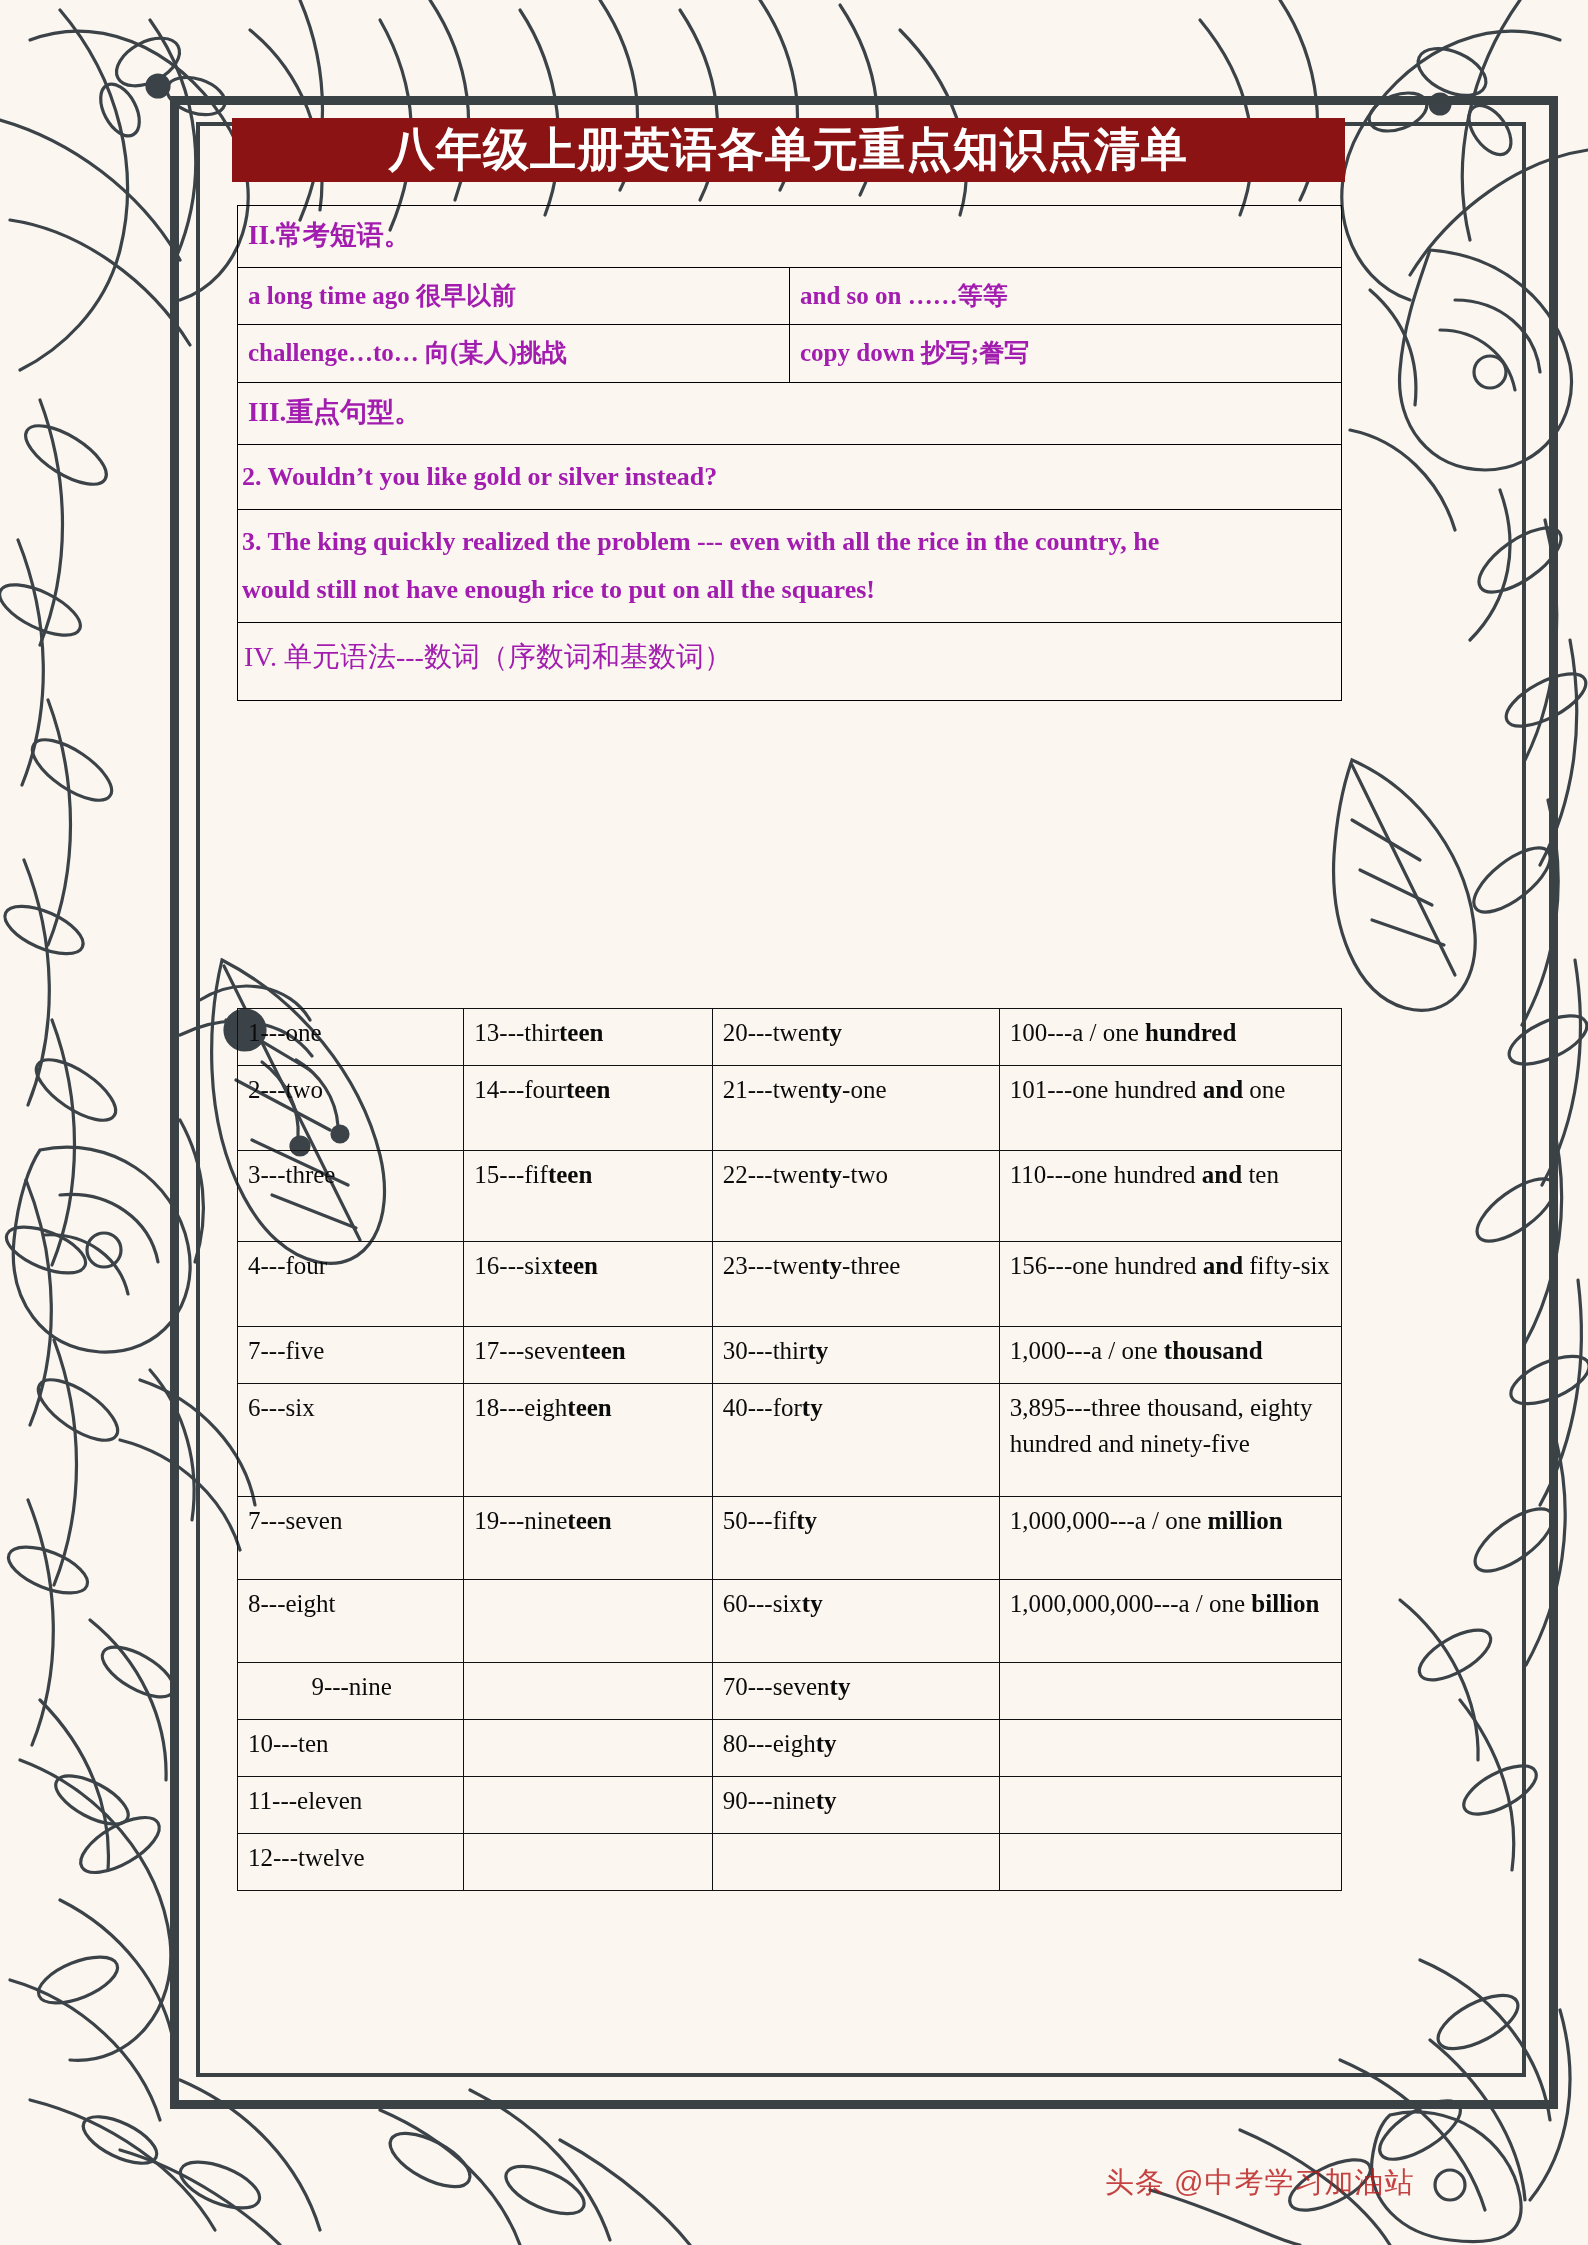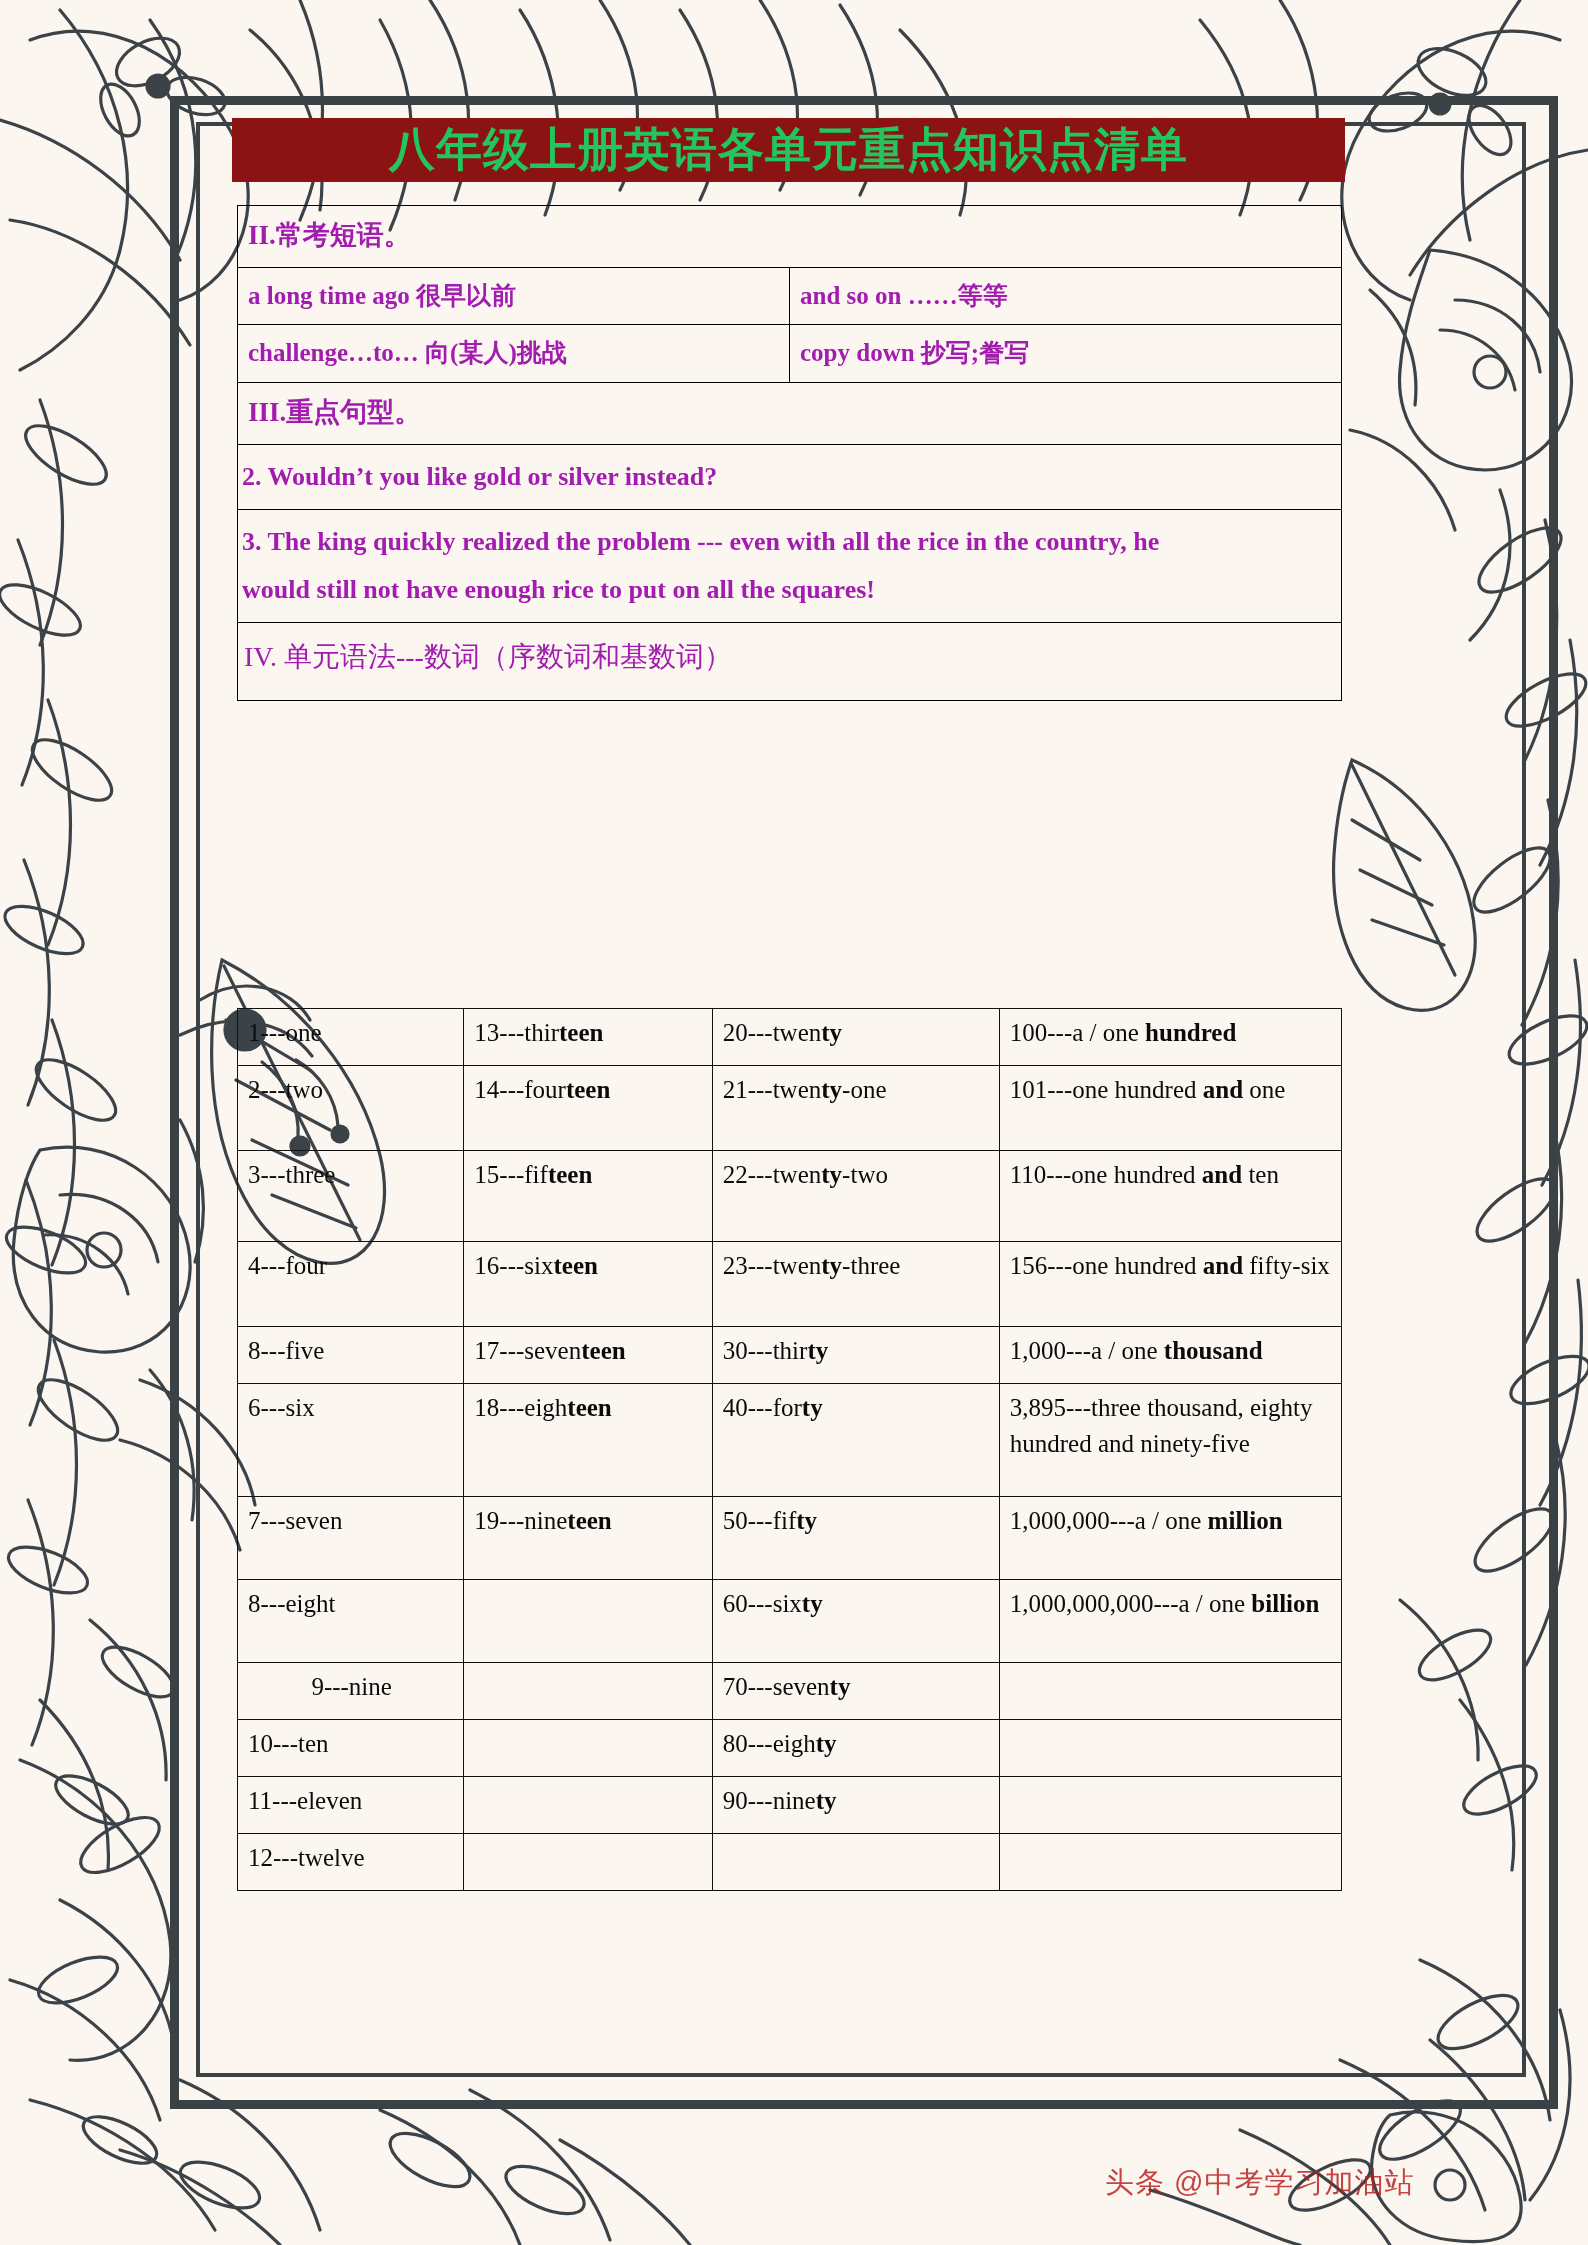--- a/index.html
+++ b/index.html
@@ -59,21 +59,21 @@
     left: 232px;
     top: 118px;
     width: 1113px;
     height: 64px;
     background: #8c1313;
     display: flex;
     align-items: center;
     justify-content: center;
   }
   .title-text {
-    color: #22c55e;
+    color: #ffffff;
     font-size: 46px;
     font-weight: bold;
     letter-spacing: 1px;
     line-height: 1;
     white-space: nowrap;
     font-family: "Liberation Serif", "DejaVu Serif", serif;
   }
 
   
   .doc-body {
@@ -393,21 +393,21 @@
               <td style="height: 78px;">22---twen<b>ty</b>-two</td>
               <td style="height: 78px;">110---one hundred <b>and</b> ten</td>
             </tr>
             <tr>
               <td style="height: 72px;">4---four</td>
               <td style="height: 72px;">16---six<b>teen</b></td>
               <td style="height: 72px;">23---twen<b>ty</b>-three</td>
               <td style="height: 72px;">156---one hundred <b>and</b> fifty-six</td>
             </tr>
             <tr>
-              <td style="height: 44px;">8---five</td>
+              <td style="height: 44px;">7---five</td>
               <td style="height: 44px;">17---seven<b>teen</b></td>
               <td style="height: 44px;">30---thir<b>ty</b></td>
               <td style="height: 44px;">1,000---a / one <b>thousand</b></td>
             </tr>
             <tr>
               <td style="height: 100px;">6---six</td>
               <td style="height: 100px;">18---eigh<b>teen</b></td>
               <td style="height: 100px;">40---for<b>ty</b></td>
               <td style="height: 100px;">3,895---three thousand, eighty hundred and ninety-five</td>
             </tr>

